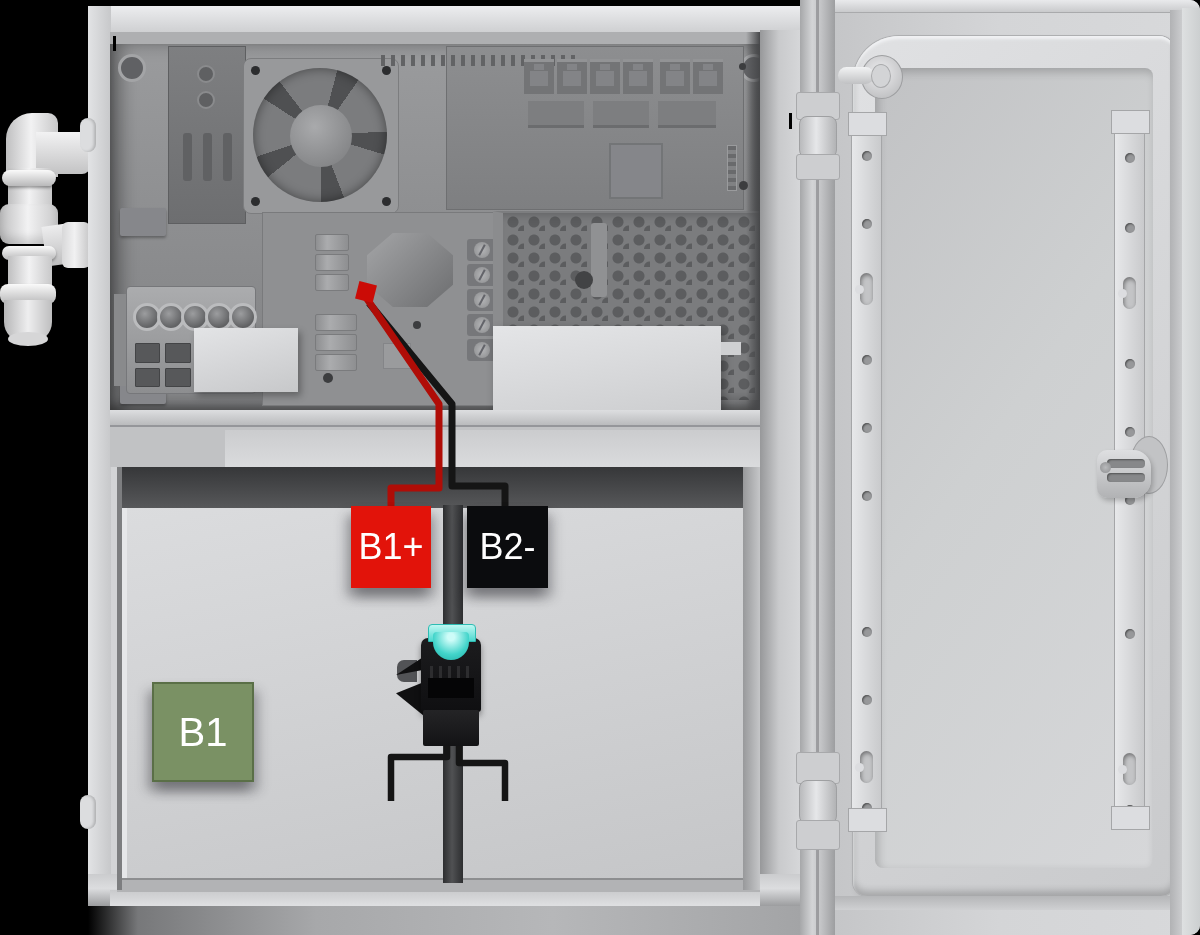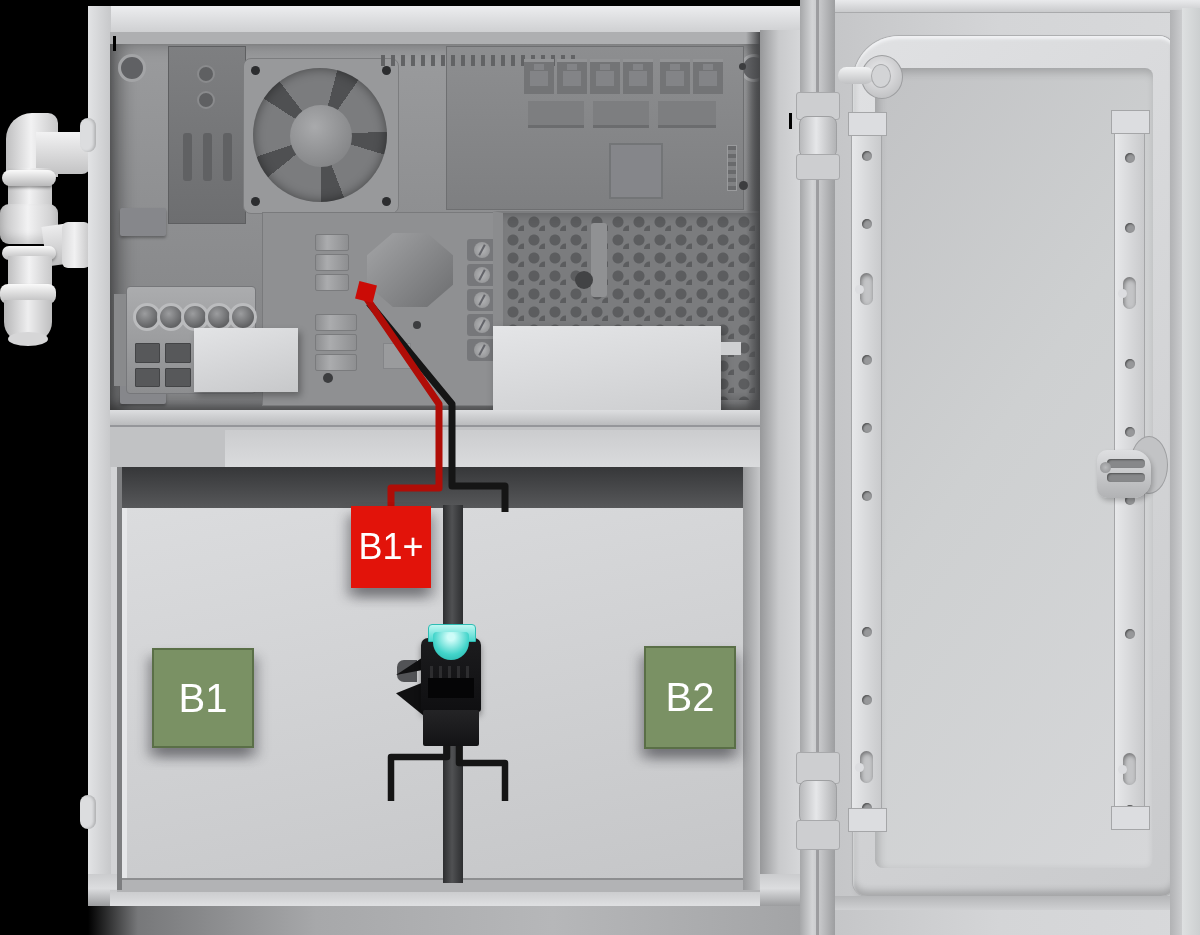--- a/index.html
+++ b/index.html
@@ -1,17 +1,17 @@
 <!DOCTYPE html>
 <html><head>
 <meta charset="utf-8">
 <style>
   html,body{margin:0;padding:0;background:#000;}
   #stage{position:relative;width:1200px;height:935px;background:#000;overflow:hidden;
-         font-family:"Liberation Sans","DejaVu Sans",sans-serif;}
+         font-family:"Liberation Sans","DejaVu Sans",sans-serif;border-radius:10px;}
   .a{position:absolute;}
 
   
   .pipe-part{background:linear-gradient(90deg,#bfbfc0,#f2f2f3 48%,#c8c8c9);}
   .pipe-ring{background:linear-gradient(180deg,#fafafa,#b9b9ba);border-radius:8px;box-shadow:0 2px 3px rgba(0,0,0,.35);}
 
   
   .cabinet{left:88px;top:6px;width:714px;height:900px;background:#d3d4d6;border-radius:3px;
     box-shadow:inset 0 3px 0 #ebecee,inset 4px 0 2px #e0e1e3,inset -3px 0 8px rgba(0,0,0,.18),inset 0 -5px 10px rgba(0,0,0,.15);}
   .cab-top{left:0;top:0;width:714px;height:26px;background:linear-gradient(180deg,#ecedef,#cfd0d2);}
@@ -75,21 +75,21 @@
   .bay-face{left:0;top:41px;width:643px;height:370px;background:linear-gradient(168deg,#dbdcde,#c5c6c8);}
   .bay-hl{left:4px;top:41px;width:6px;height:370px;background:#e6e7e9;}
   .bay-bottom{left:0;top:411px;width:643px;height:12px;background:#b2b3b5;border-top:2px solid #8d8e90;}
   .bay-left{left:0;top:0;width:5px;height:423px;background:#7d7e80;}
   .bay-right{left:626px;top:0;width:17px;height:423px;background:linear-gradient(90deg,#98999b,#c5c6c8);}
   .divider{left:326px;top:38px;width:20px;height:378px;background:linear-gradient(90deg,#2d2e30,#505153 45%,#2d2e30);}
 
   
   .tag{display:flex;align-items:center;justify-content:center;color:#fff;font-size:36px;z-index:6;
        box-shadow:-5px 9px 11px rgba(40,41,45,.35),5px 9px 11px rgba(40,41,45,.3);}
-  .tag-green{font-size:40px;border:2px solid rgba(74,94,56,.65);}
+  .tag-green{font-size:40px;border:2px solid rgba(74,94,56,.65);margin-top:34px;}
 
   
   .fuse-top{left:428px;top:624px;width:46px;height:16px;border-radius:4px 4px 0 0;z-index:8;
     background:linear-gradient(180deg,#bef8f2,#4cd8cf);border:1px solid #2dbcb3;}
   .holder{left:421px;top:638px;width:60px;height:74px;border-radius:7px 7px 3px 3px;z-index:7;
     background:linear-gradient(180deg,#1c1c1e,#0f0f11);box-shadow:0 4px 6px rgba(0,0,0,.4);}
   .fuse-u{left:433px;top:632px;width:36px;height:28px;border-radius:4px 4px 18px 18px;z-index:8;
     background:radial-gradient(circle at 50% 18%,#cdfcf8 12%,#42d4ca 60%,#20aea5);}
   .holder-ribs{left:430px;top:666px;width:42px;height:30px;z-index:8;background:repeating-linear-gradient(90deg,#2d2d2f 0 3px,transparent 3px 9px);}
   .holder-band{left:428px;top:678px;width:46px;height:20px;background:#050506;z-index:8;}
@@ -279,22 +279,22 @@
 
   <svg class="a wires" width="1200" height="935" viewBox="0 0 1200 935">
     <path d="M369,303 L452,404 L452,486 L505,486 L505,512" fill="none" stroke-width="7" stroke-linejoin="round" stroke="#151515"></path>
     <path d="M365,296 L439,404 L439,488 L391,488 L391,512" fill="none" stroke-width="7" stroke-linejoin="round" stroke="#b00d07"></path>
     <path d="M447,740 L447,757 L391,757 L391,801" fill="none" stroke-width="6.5" stroke-linejoin="round" stroke="#151515"></path>
     <path d="M459,740 L459,763 L505,763 L505,801" fill="none" stroke-width="6.5" stroke-linejoin="round" stroke="#151515"></path>
     <rect x="357" y="283" width="18" height="18" transform="rotate(14 366 292)" fill="#cb0b06"></rect>
   </svg>
 
   <div class="a tag" style="left: 351px; top: 506px; width: 80px; height: 82px; background-color: rgb(226, 19, 10);">B1+</div>
+  <div class="a tag" style="left: 467px; top: 506px; width: 81px; height: 82px; background-color: rgb(11, 12, 14);">B2-</div>
   <div class="a tag tag-green" style="left: 152px; top: 648px; width: 98px; height: 96px; background-color: rgb(122, 145, 100);">B1</div>
-  <div class="a tag tag-green" style="left: 644px; top: 646px; width: 88px; height: 99px; background-color: rgb(122, 145, 100);">B2</div>
 
   <div class="a clip-knob"></div>
   <div class="a clip-a"></div>
   <div class="a clip-b"></div>
   <div class="a holder"></div>
   <div class="a fuse-top"></div>
   <div class="a fuse-u"></div>
   <div class="a holder-ribs"></div>
   <div class="a holder-band"></div>
   <div class="a holder-lower"></div>

